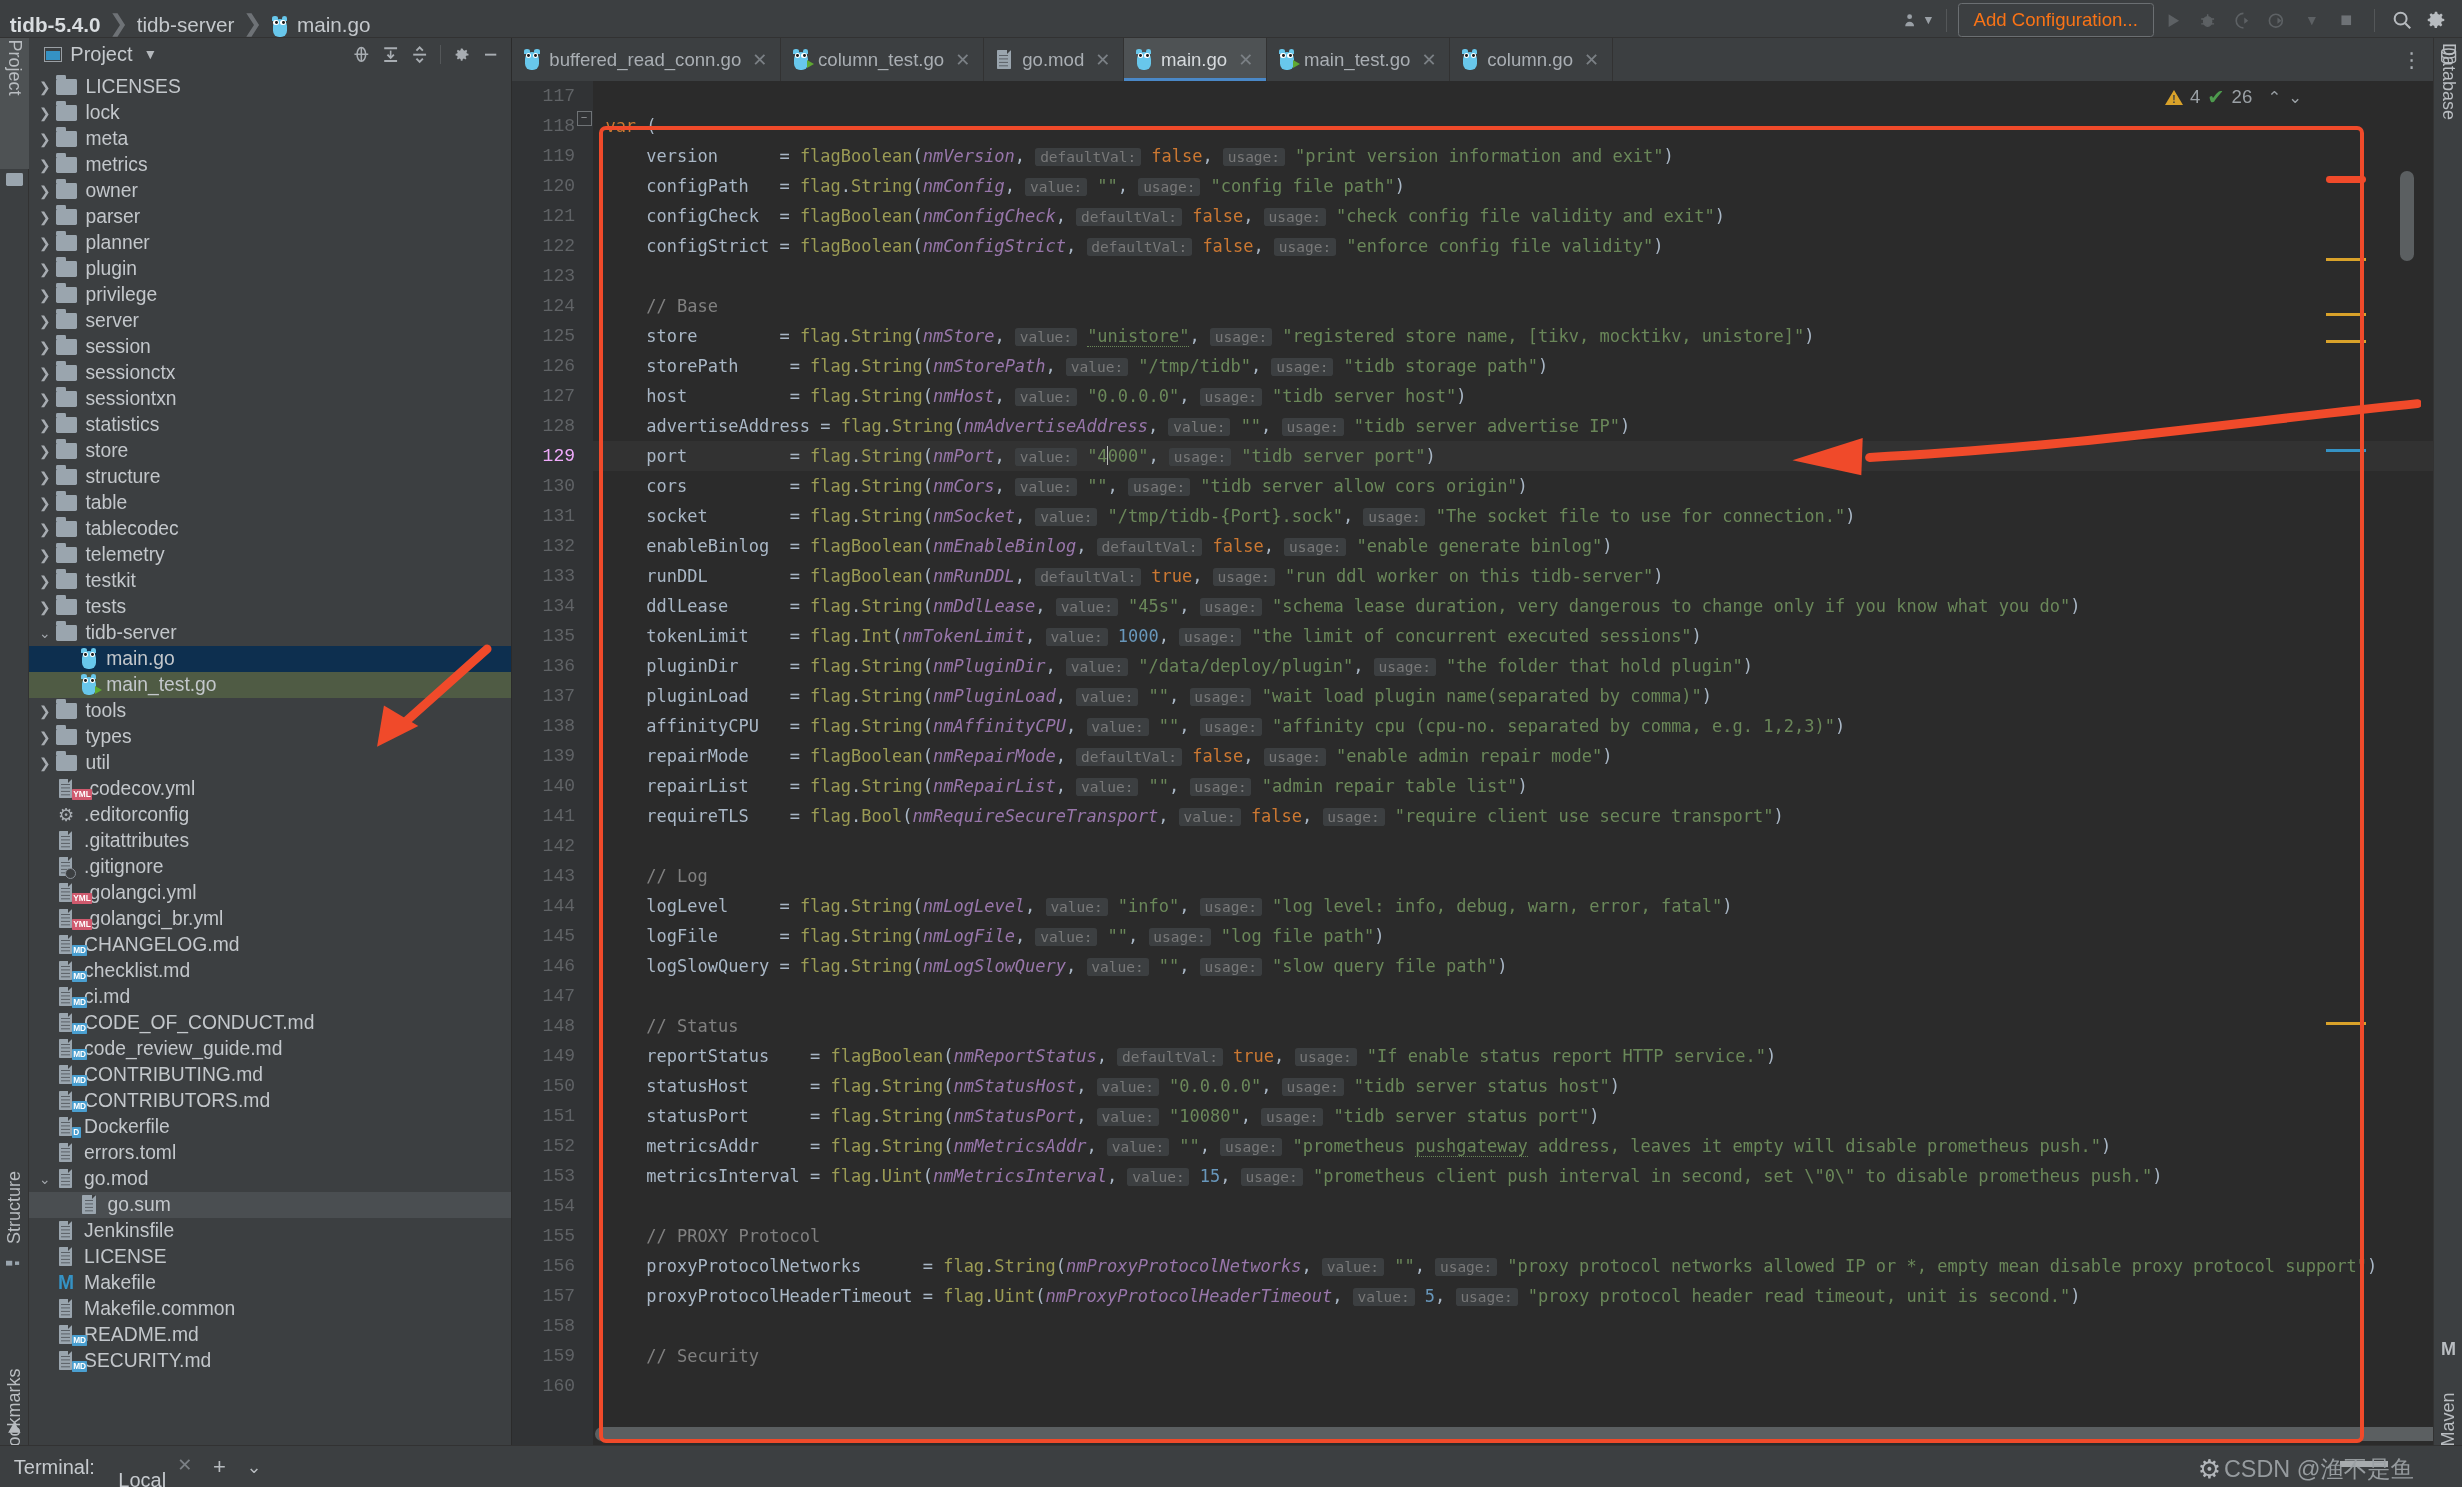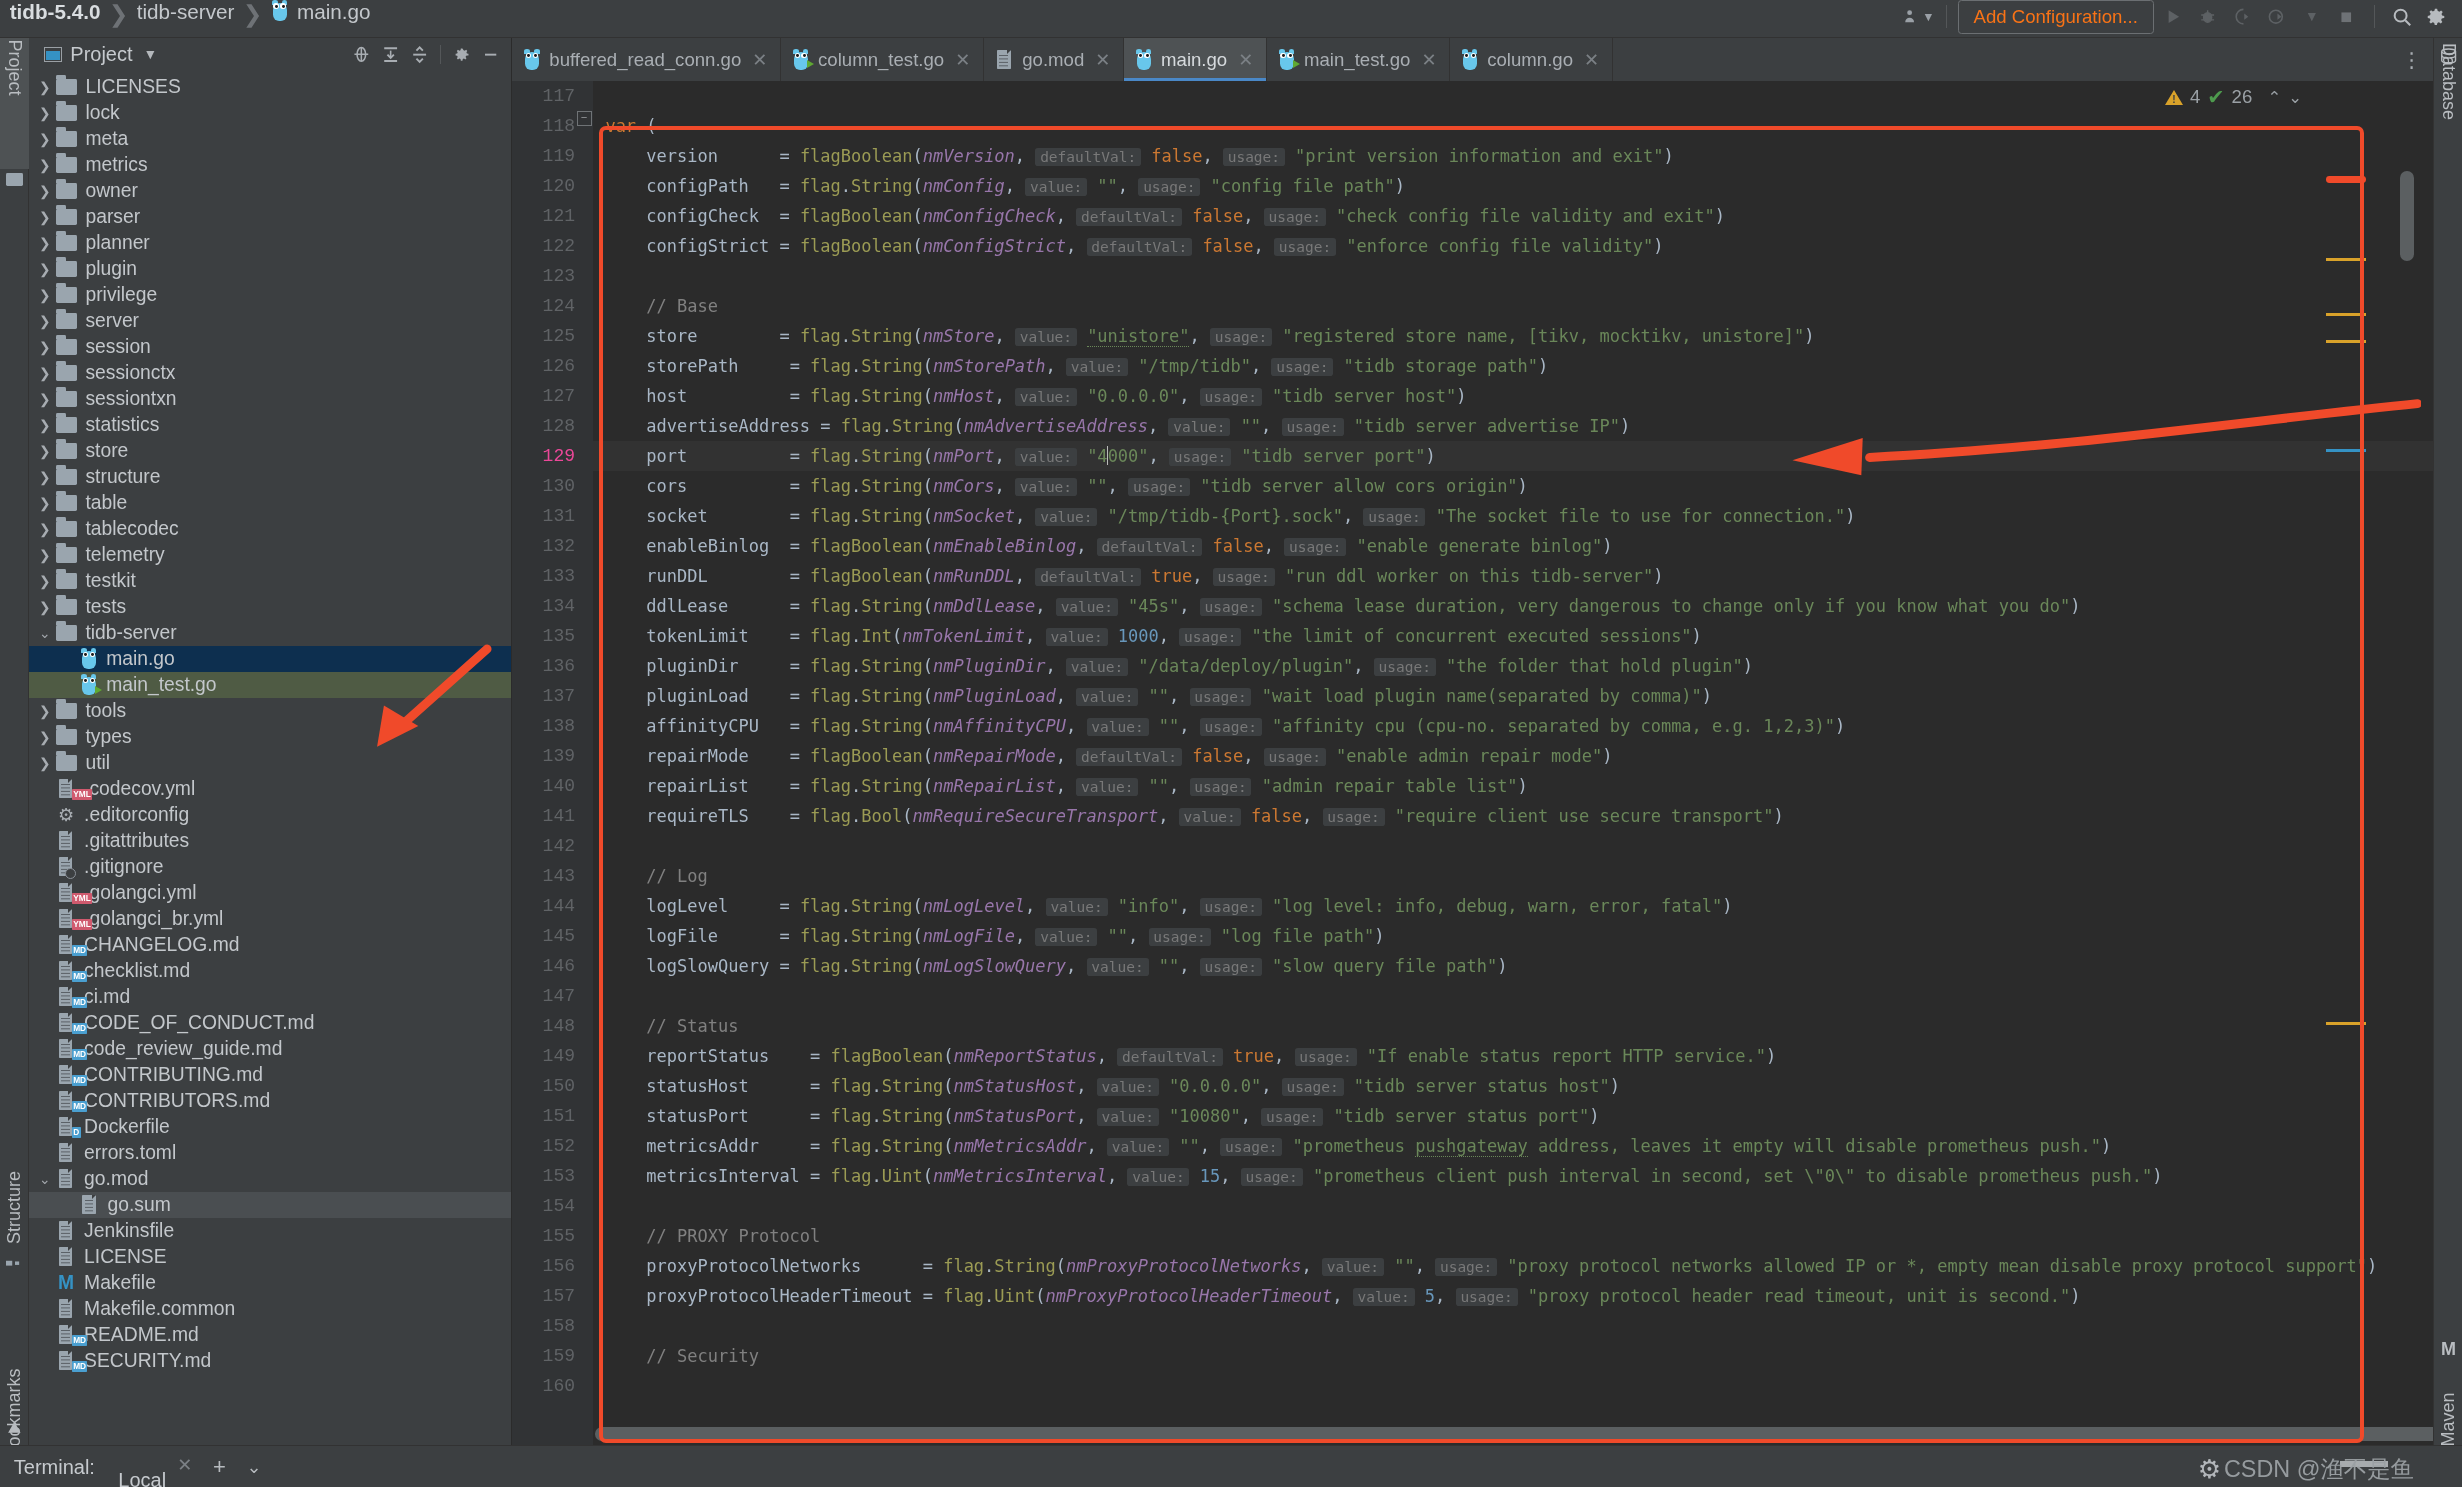--- a/index.html
+++ b/index.html
@@ -9,21 +9,21 @@
     font-family:"Liberation Sans", sans-serif;
     color:#bbbbbb;
     font-size:19.3px;
     -webkit-font-smoothing:antialiased;
   }
   .ide { position:relative; width:2462px; height:1488px; display:flex; flex-direction:column; background:#3c3f41; }
 
   
   .titlebar {
     height:38px; flex:0 0 38px; background:#3c3f41;
-    display:flex; align-items:flex-start; padding:0 9.7px;
+    display:flex; align-items:flex-end; padding:0 9.7px;
     border-bottom:0.7px solid #323232;
   }
   .crumb { display:flex; align-items:center; color:#c4c8cc; font-size:20.7px; white-space:nowrap; }
   .crumb.bold { font-weight:bold; color:#d9dde0; }
   .crumb-sep { color:#6e7276; font-size:23.4px; margin:0 8.3px 0 8.3px; font-weight:300; }
   .gopher {
     display:inline-block; width:18px; height:20.7px; position:relative; margin-right:8.3px; flex:0 0 18px;
   }
   .gopher .body { position:absolute; left:2.1px; top:2.8px; width:13.8px; height:18px; background:#68c7eb; border-radius:6.9px 6.9px 6.2px 6.2px; }
   .gopher .eye-l, .gopher .eye-r { position:absolute; top:3.4px; width:5.5px; height:5.5px; background:#fff; border-radius:50%; }
@@ -106,21 +106,21 @@
   }
   .tab.active { background:#4e5254; color:#d6dadd; }
   .tab.active:after { content:""; position:absolute; left:0; right:0; bottom:0; height:3.4px; background:#4a88c7; }
   .tab .x { margin-left:11px; color:#7b8085; font-size:18px; }
   .tabbar-right { margin-left:auto; display:flex; align-items:center; padding-right:9.7px; gap:5.5px; }
   .dots { color:#a8adb2; font-size:20.7px; letter-spacing:1.4px; }
 
   .editor-body { flex:1 1 auto; display:flex; position:relative; min-height:0; background:#2b2b2b; overflow:hidden; }
   .gutter { width:81px; flex:0 0 81px; background:#313335; position:relative; }
   .gline { height:30px; line-height:30px; text-align:right; padding-right:18px; color:#606366; font-size:18px; font-family:"Liberation Mono", monospace; }
-  .gline.cur { color:#ec4899; }
+  .gline.cur { color:#f0abfc; }
   .fold {
     position:absolute; right:1.4px; width:15px; height:15px; border:0.7px solid #6f7376; color:#9a9ea1;
     font-size:11px; line-height:13.8px; text-align:center; background:#313335;
   }
 
   .code { flex:1 1 auto; position:relative; font-family:"DejaVu Sans Mono", monospace; font-size:17px; min-width:0; overflow:hidden; }
   .cline { height:30px; line-height:30px; white-space:pre; padding-left:12.4px; }
   .cline.cur { background:#323232; }
   
   .kw { color:#cc7832; }

